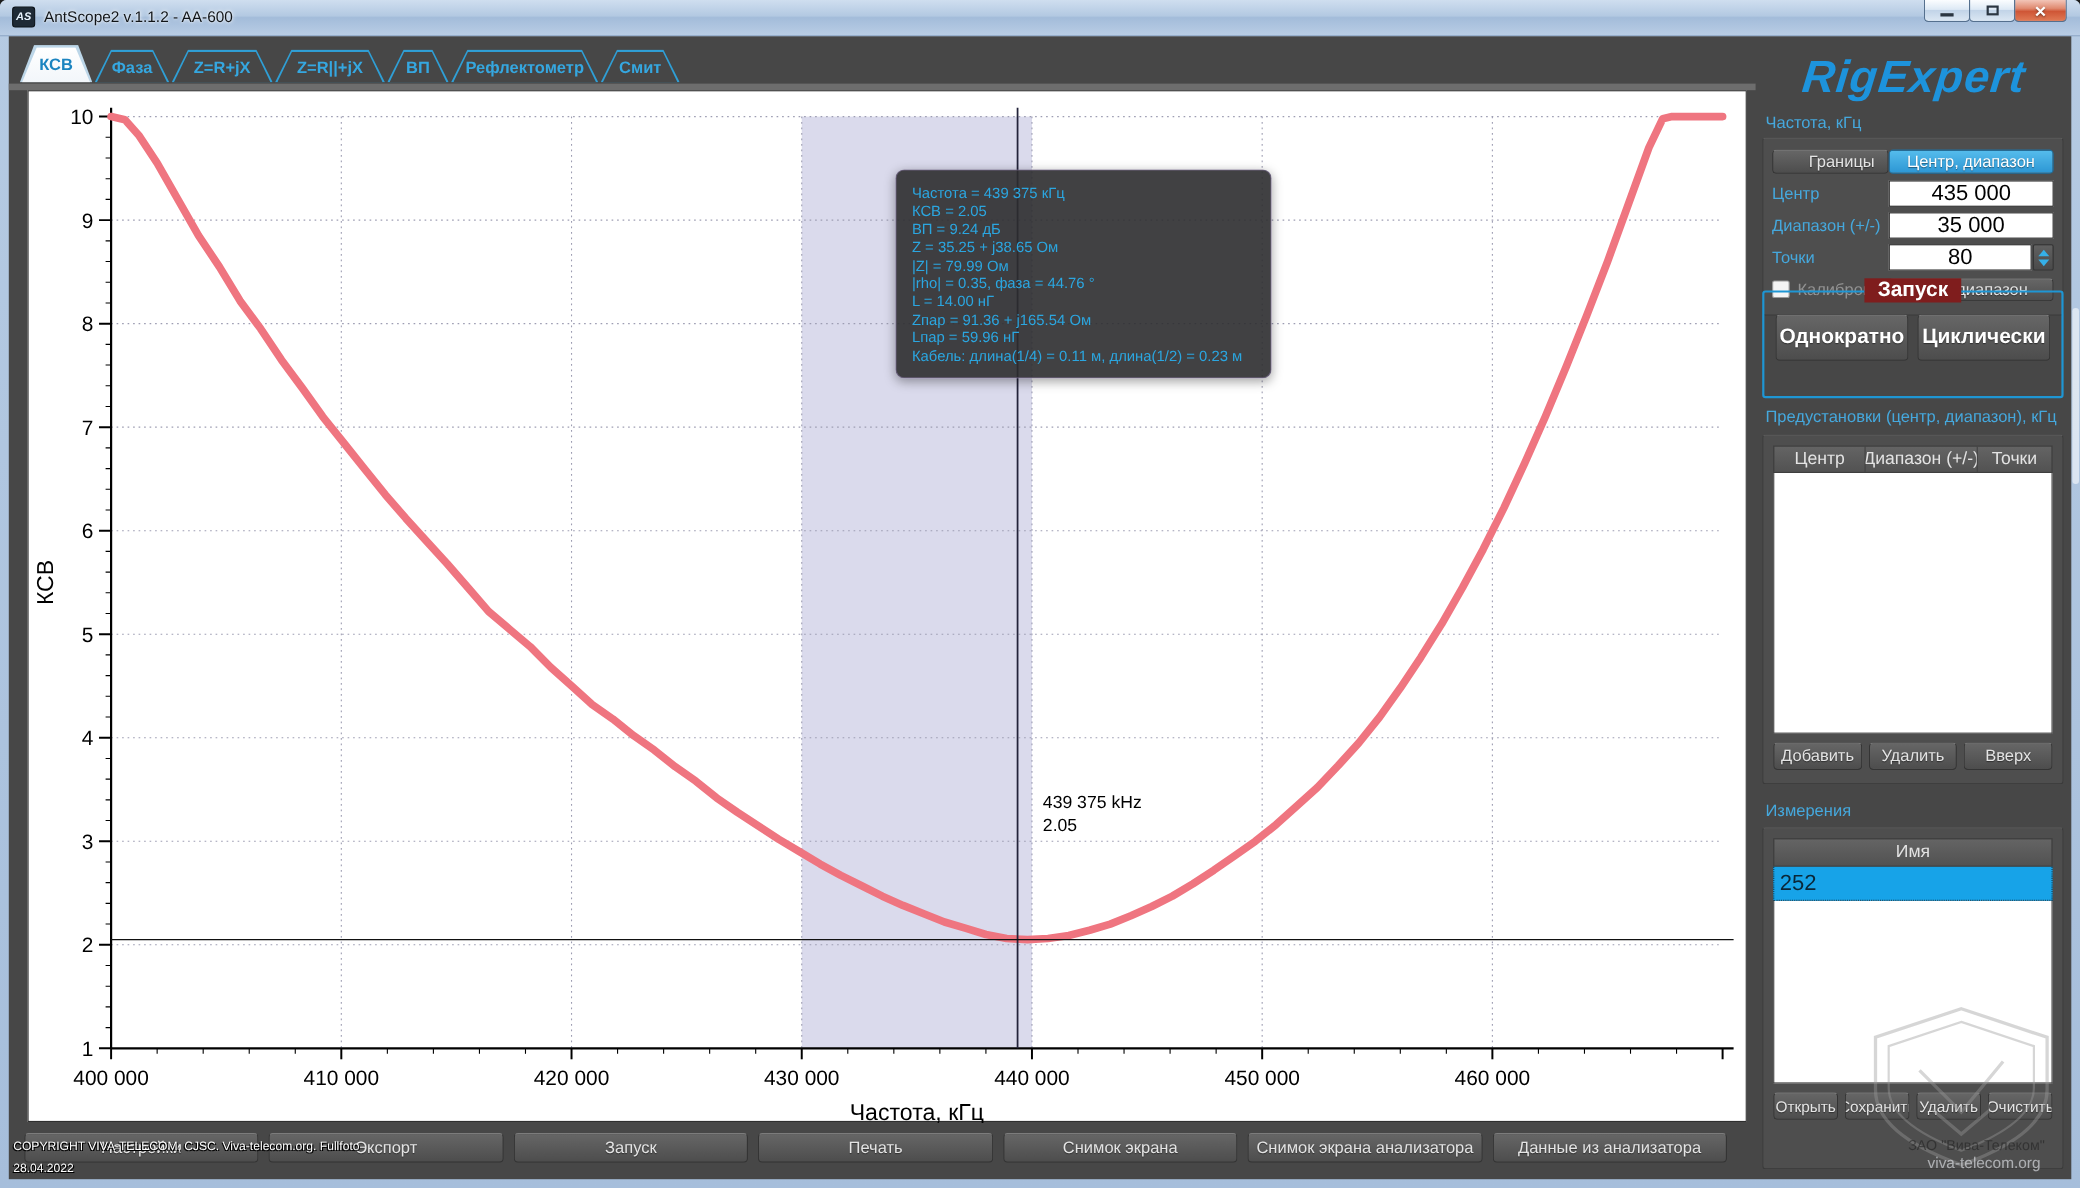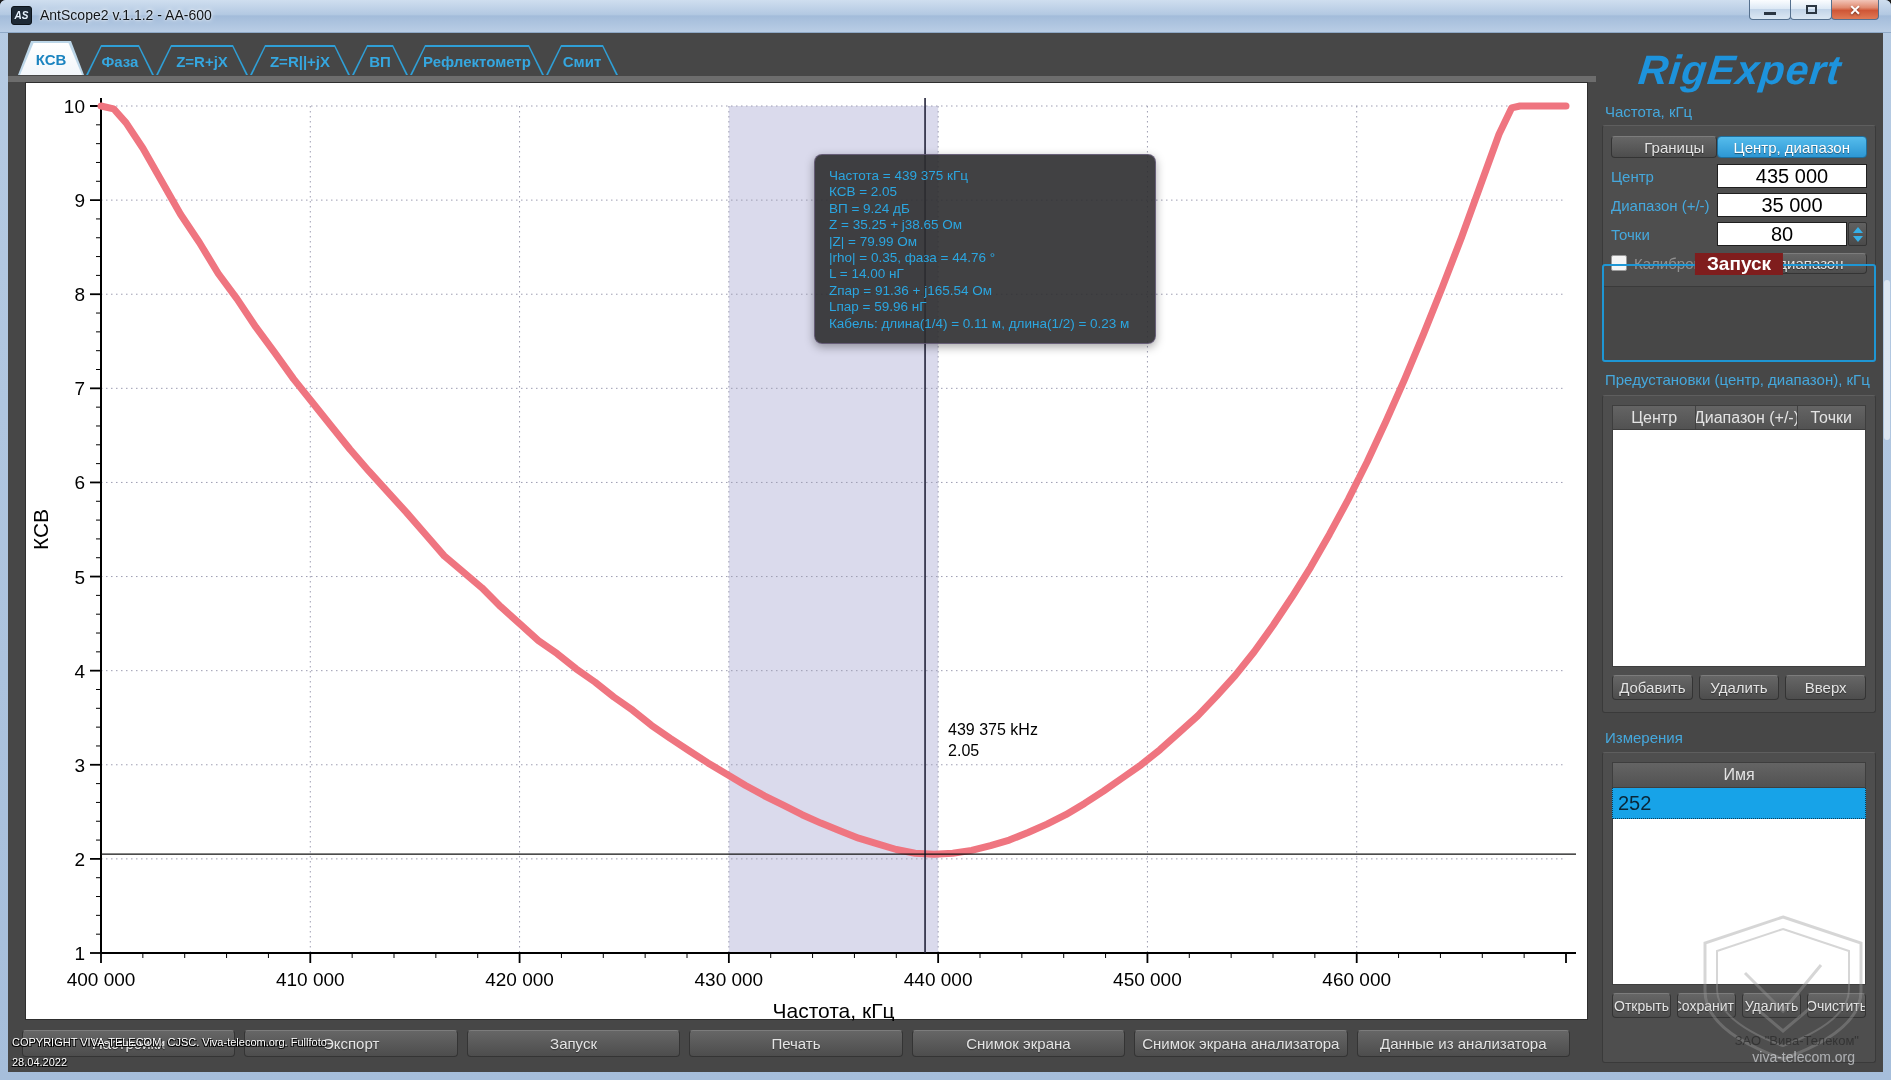--- a/index.html
+++ b/index.html
@@ -348,20 +348,24 @@
         </div>
         <div class="freq-row" style="margin-bottom:0">
           <span class="checkbox"></span>
           <span class="cal-lbl">Калибровка</span>
           <div class="btn" style="width:150px;height:21px;font-size:15px">Весь диапазон</div>
         </div>
       </div>
 
       <div class="scan-group">
         <div class="scan-title">Запуск</div>
+        <div class="scan-buttons">
+          <div class="btn">Однократно</div>
+          <div class="btn">Циклически</div>
+        </div>
       </div>
 
       <div class="side-label" style="left:8px;top:338px">Предустановки (центр, диапазон), кГц</div>
       <div class="panel presets-panel">
         <div class="thead">
           <div class="th" style="width:84px">Центр</div>
           <div class="th" style="width:102px">Диапазон (+/-)</div>
           <div class="th" style="width:68px;border-right:none">Точки</div>
         </div>
         <div class="tbody presets-body"></div>

